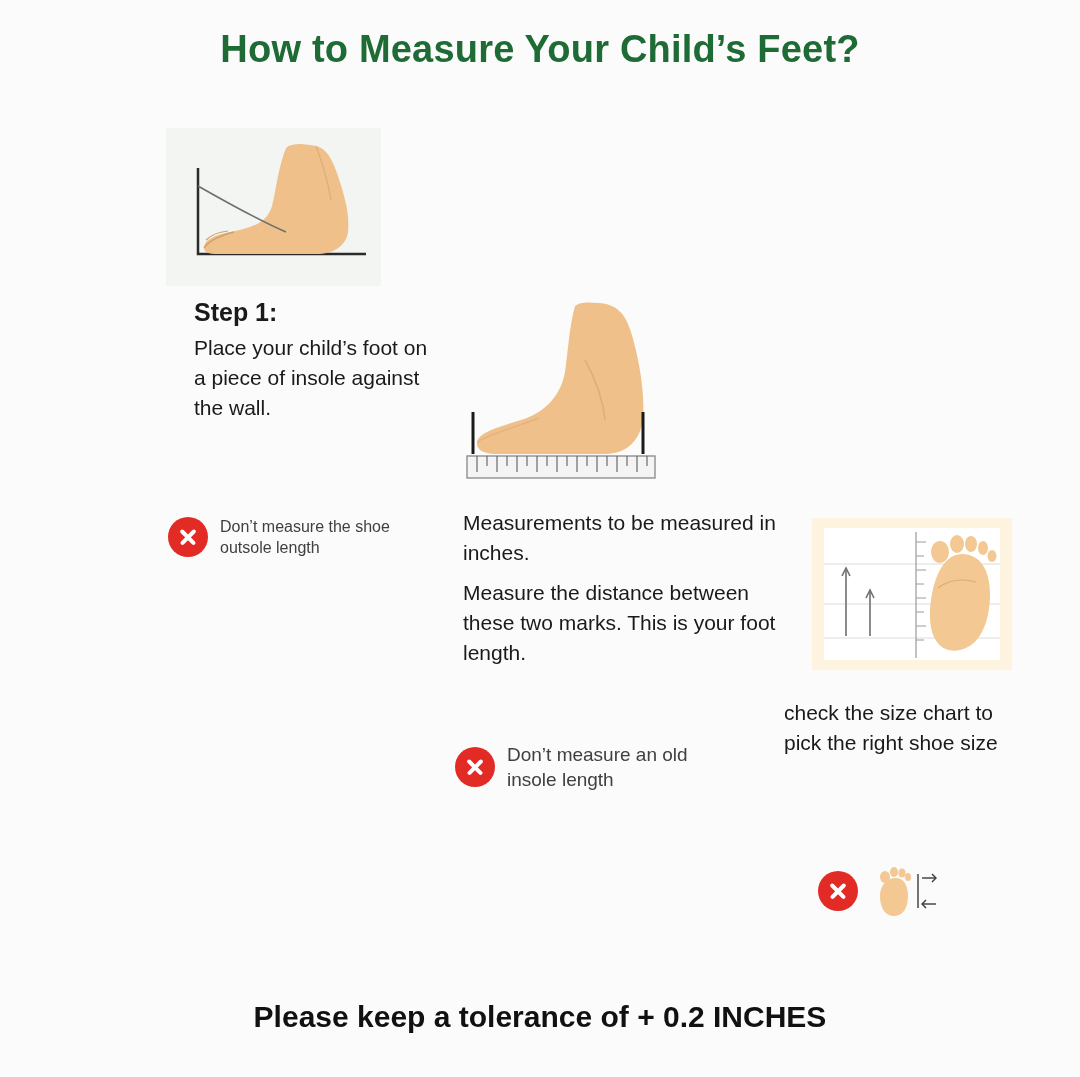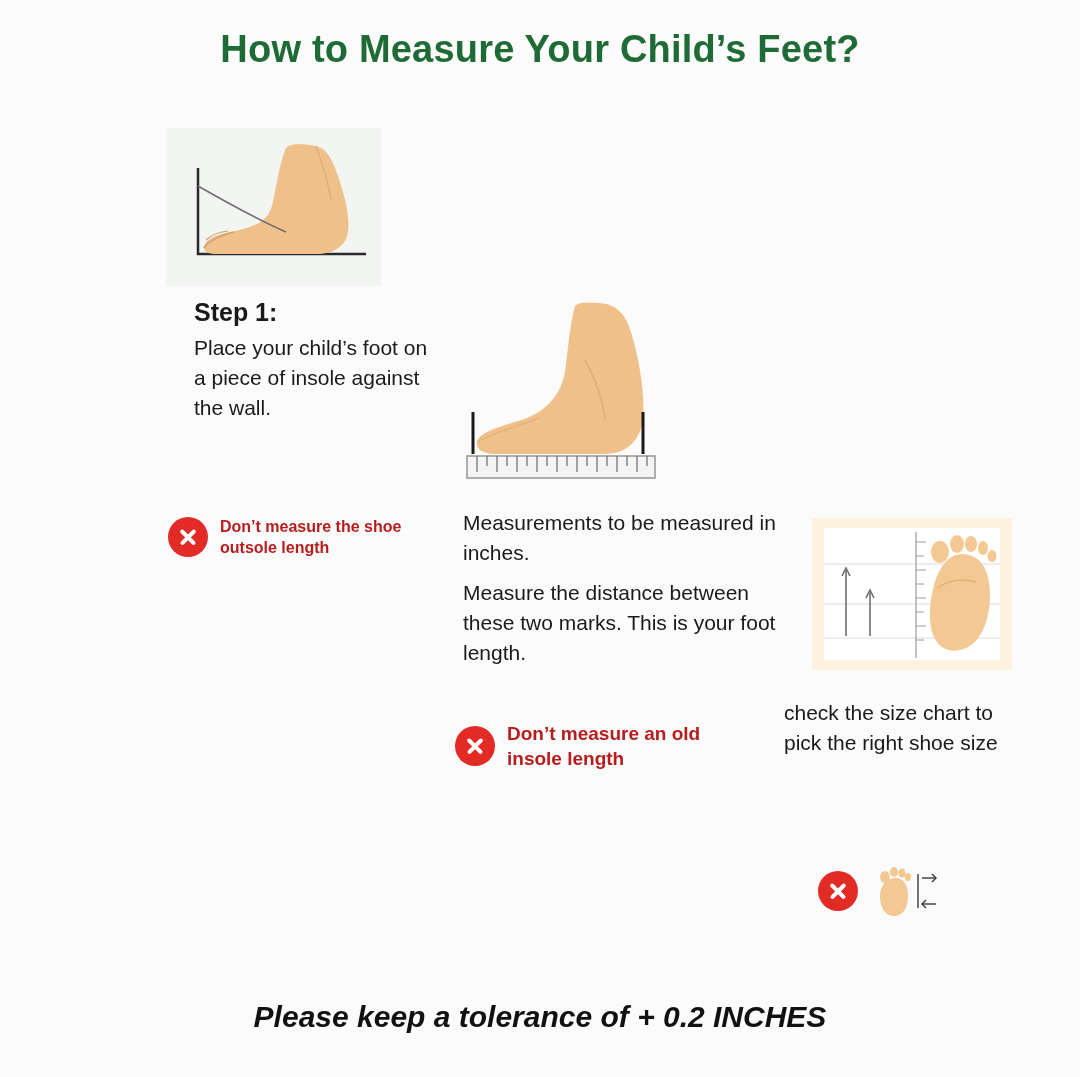--- a/index.html
+++ b/index.html
@@ -70,22 +70,21 @@
     width: 20px;
     height: 3.5px;
     background: #fff;
     border-radius: 2px;
   }
   .warn-x::before { transform: translate(-50%,-50%) rotate(45deg); }
   .warn-x::after  { transform: translate(-50%,-50%) rotate(-45deg); }
   .warn-text {
     font-size: 16px;
     line-height: 21px;
-    color: #b91c1c;
-    font-weight: bold;
+    color: #404040;
   }
   .warn-text.big { font-size: 19px; line-height: 25px; }
 
   
   #step1-image {
     position: absolute;
     left: 166px;
     top: 128px;
     width: 215px;
     height: 158px;
@@ -115,21 +114,21 @@
   }
   #step2-text {
     position: absolute;
     left: 463px;
     top: 508px;
     width: 320px;
   }
   #step2-warn {
     position: absolute;
     left: 455px;
-    top: 721px;
+    top: 742px;
     width: 280px;
   }
 
   
   #step3-image {
     position: absolute;
     left: 812px;
     top: 518px;
     width: 200px;
     height: 152px;
@@ -151,21 +150,20 @@
 
   .footer {
     position: absolute;
     left: 0;
     top: 1000px;
     width: 1080px;
     text-align: center;
     font-size: 30px;
     font-weight: bold;
     color: #111;
-    font-style: italic;
   }
 
   svg { display: block; }
 </style>
 </head>
 <body>
 
 <div class="page">
 
   <div class="title">How to Measure Your Child’s Feet?</div>

